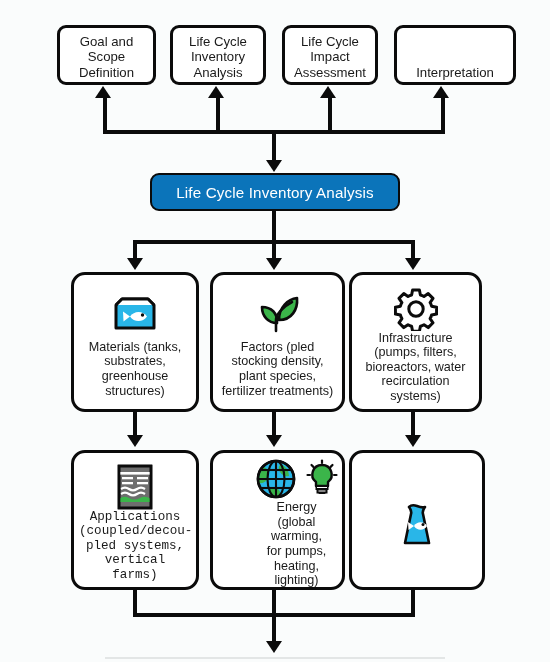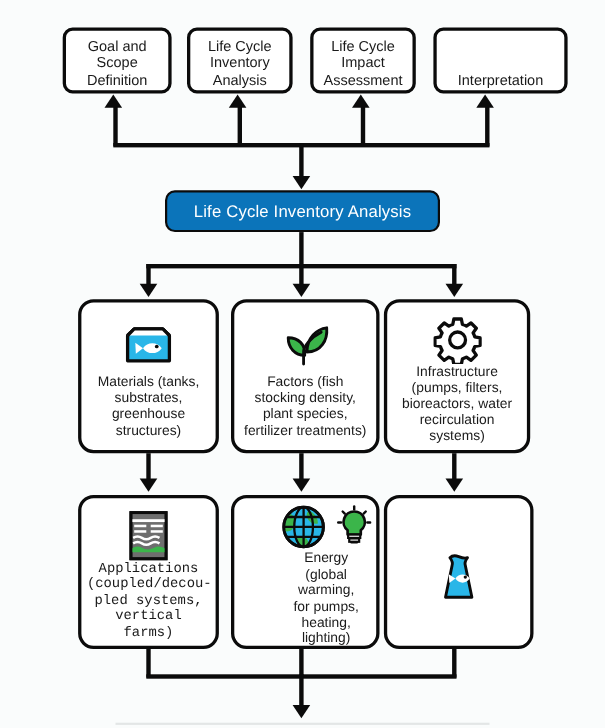--- a/index.html
+++ b/index.html
@@ -165,21 +165,21 @@
   </div>
 
   <div class="box card" style="left:210px; top:272px; width:135px;">
     <div class="icon-wrap">
       <svg width="46" height="42" viewBox="0 0 46 42">
         <path d="M24 27 C24 14, 33 6, 42 5 C43 16, 37 27, 24 27 Z" fill="#3bb54a" stroke="#0b0b0b" stroke-width="2.6" stroke-linejoin="round"></path>
         <path d="M22 30 C13 30, 7 23, 7 14 C16 14, 23 20, 22 30 Z" fill="#3bb54a" stroke="#0b0b0b" stroke-width="2.6" stroke-linejoin="round"></path>
         <path d="M21 38 L21 27 C21 22, 27 14, 37 9" fill="none" stroke="#0b0b0b" stroke-width="2.6" stroke-linecap="round"></path>
       </svg>
     </div>
-    <div class="card-label">Factors (fish
+    <div class="card-label">Factors (pled
 stocking density,
 plant species,
 fertilizer treatments)</div>
   </div>
 
   <div class="box card" style="left:349px; top:272px; width:133px;">
     <div class="icon-wrap">
       <svg width="44" height="44" viewBox="0 0 44 44">
         <path d="M18.6 3 h6.8 l1.0 5.0 a14 14 0 0 1 3.6 1.5 l4.2-2.9 4.8 4.8 -2.9 4.2 a14 14 0 0 1 1.5 3.6 l5.0 1.0 v6.8 l-5.0 1.0 a14 14 0 0 1-1.5 3.6 l2.9 4.2 -4.8 4.8 -4.2-2.9 a14 14 0 0 1-3.6 1.5 l-1.0 5.0 h-6.8 l-1.0-5.0 a14 14 0 0 1-3.6-1.5 l-4.2 2.9 -4.8-4.8 2.9-4.2 a14 14 0 0 1-1.5-3.6 l-5.0-1.0 v-6.8 l5.0-1.0 a14 14 0 0 1 1.5-3.6 l-2.9-4.2 4.8-4.8 4.2 2.9 a14 14 0 0 1 3.6-1.5 Z" fill="#ffffff" stroke="#0b0b0b" stroke-width="3" stroke-linejoin="round"></path>
         <circle cx="22" cy="22" r="7.2" fill="#ffffff" stroke="#0b0b0b" stroke-width="3"></circle>

